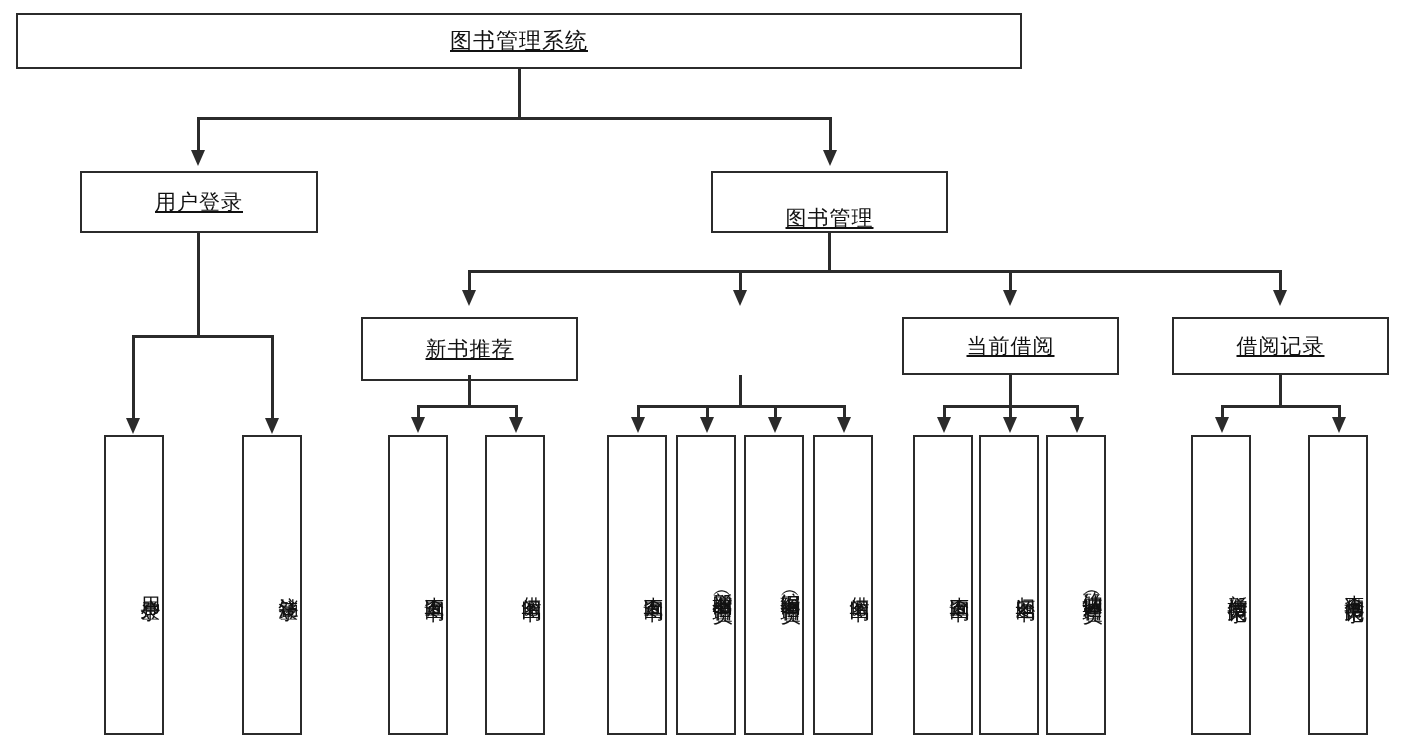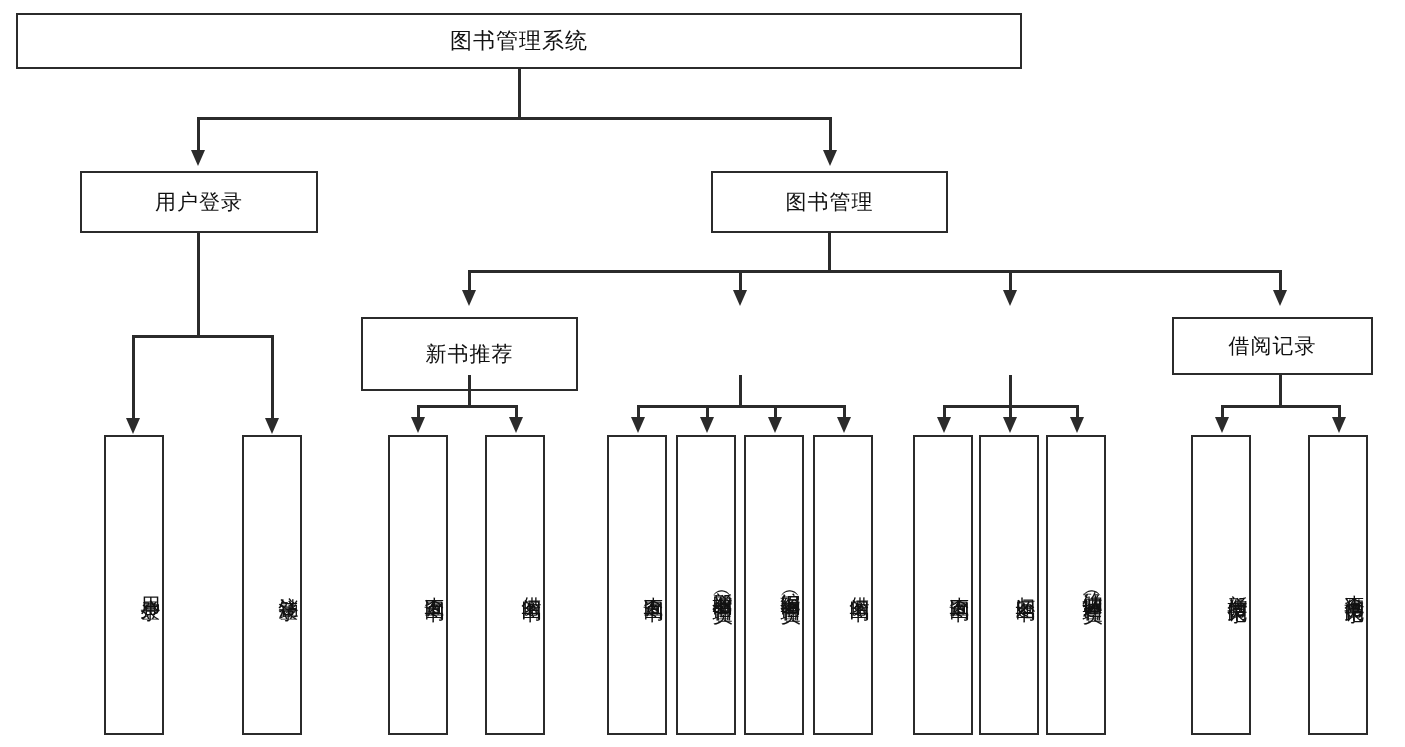--- a/index.html
+++ b/index.html
@@ -24,20 +24,21 @@
     display:flex;
     align-items:center;
     justify-content:center;
     text-align:center;
     line-height:1.18;
     color:#111111;
   }
   .node.h{            
     font-size:21px;
     letter-spacing:1px;
+    text-decoration:underline;
   }
   .node.root{ font-size:22px; }
   .node.v{            
     font-size:20px;
     writing-mode:vertical-rl;
     text-orientation:upright;
     letter-spacing:2px;
     padding:10px 0;
     align-items:flex-start;
     justify-content:center;
@@ -88,21 +89,21 @@
   <div class="ln h" style="left:197px;top:117px;width:634px;"></div>
 
   <div class="ln v" style="left:197px;top:117px;height:35px;"></div>
   <div class="arrow" style="left:191px;top:150px;"></div>
   <div class="ln v" style="left:829px;top:117px;height:35px;"></div>
   <div class="arrow" style="left:823px;top:150px;"></div>
 
   <div class="node h" style="left:80px;top:171px;width:238px;height:62px;">
     <span class="lbl">用户登录</span>
   </div>
-  <div class="node h" style="left:711px;top:171px;width:237px;height:62px;">
+  <div class="node h" style="left:711px;top:171px;width:237px;height:62px;align-items:flex-end;">
     <span class="lbl">图书管理</span>
   </div>
 
   <div class="ln v" style="left:197px;top:233px;height:103px;"></div>
   <div class="ln h" style="left:132px;top:335px;width:140px;"></div>
   <div class="ln v" style="left:132px;top:335px;height:85px;"></div>
   <div class="arrow" style="left:126px;top:418px;"></div>
   <div class="ln v" style="left:271px;top:335px;height:85px;"></div>
   <div class="arrow" style="left:265px;top:418px;"></div>
 
@@ -110,24 +111,27 @@
   <div class="ln h" style="left:468px;top:270px;width:812px;"></div>
   <div class="ln v" style="left:468px;top:270px;height:22px;"></div>
   <div class="arrow" style="left:462px;top:290px;"></div>
   <div class="ln v" style="left:739px;top:270px;height:22px;"></div>
   <div class="arrow" style="left:733px;top:290px;"></div>
   <div class="ln v" style="left:1009px;top:270px;height:22px;"></div>
   <div class="arrow" style="left:1003px;top:290px;"></div>
   <div class="ln v" style="left:1279px;top:270px;height:22px;"></div>
   <div class="arrow" style="left:1273px;top:290px;"></div>
 
-  <div class="node h" style="left:361px;top:317px;width:217px;height:74px;">
+  <div class="node h" style="left:361px;top:317px;width:217px;height:64px;">
     <span class="lbl">新书推荐</span>
   </div>
-  <div class="node h" style="left:1172px;top:317px;width:201px;height:58px;">
+  <div class="node h" style="left:902px;top:317px;width:217px;height:58px;">
+    <span class="lbl">当前借阅</span>
+  </div>
+  <div class="node h" style="left:1172px;top:317px;width:217px;height:58px;">
     <span class="lbl">借阅记录</span>
   </div>
 
   <div class="ln v" style="left:468px;top:375px;height:31px;"></div>
   <div class="ln h" style="left:417px;top:405px;width:100px;"></div>
   <div class="ln v" style="left:417px;top:405px;height:14px;"></div>
   <div class="arrow" style="left:411px;top:417px;"></div>
   <div class="ln v" style="left:515px;top:405px;height:14px;"></div>
   <div class="arrow" style="left:509px;top:417px;"></div>
 

